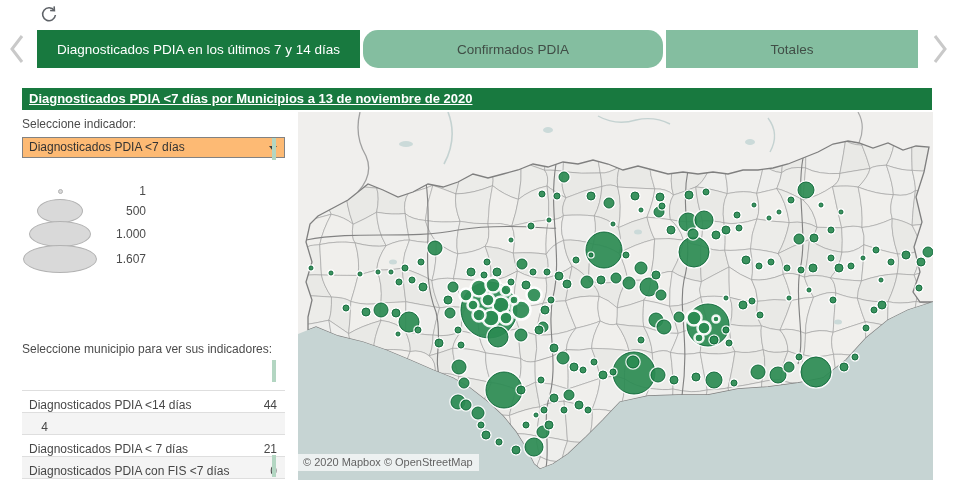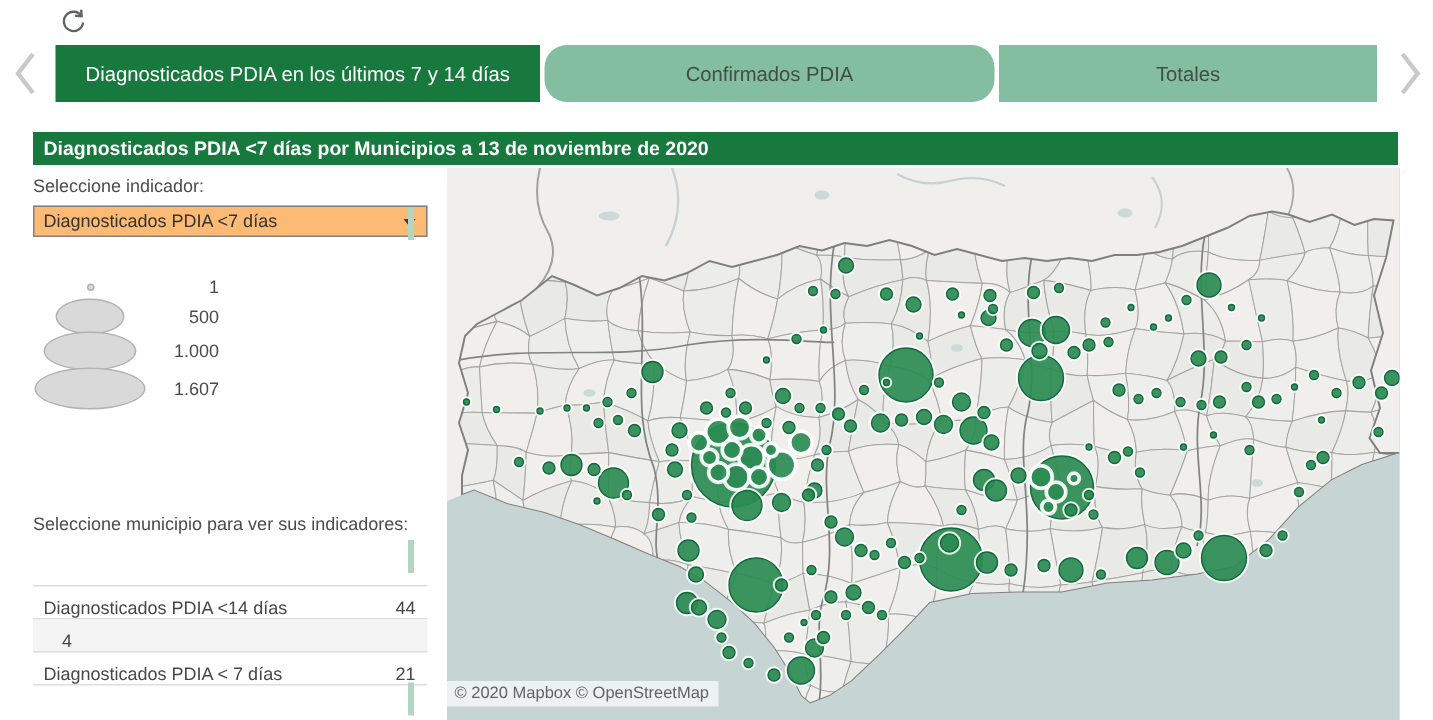--- a/index.html
+++ b/index.html
@@ -16,21 +16,21 @@
   .tab { height:38px; display:flex; align-items:center; justify-content:center;
          font-size:13.5px; background:#84bea0; color:#404e46; cursor:pointer; }
   .tab.t0 { width:323px; }
   .tab.t1 { width:300px;border-radius:15px; }
   .tab.t2 { width:252px; }
   .tab.active { background:#18793f; color:#ffffff; }
 
   
   .title-bar { position:absolute; left:22px; top:88px; width:910px; height:22px;
                background:#18793f; color:#fff; font-weight:bold; font-size:13px;
-               line-height:22px; padding-left:7px; }
+               line-height:22px; padding-left:7px;text-decoration:underline; }
 
   
   .panel { position:absolute; left:22px; top:114px; width:263px; height:366px; }
   .flabel { position:absolute; left:0; font-size:12px; color:#4b4b4b; white-space:nowrap; }
   .combo { position:absolute; left:0; width:263px; height:21px; background:#fdba74;
            border:1px solid #828282; cursor:pointer; }
   .combo .val { position:absolute; left:6px; top:0; line-height:19px; font-size:12px; color:#333; }
   .combo .caret { position:absolute; right:7px; top:8px; width:0; height:0;
                   border-left:4px solid transparent; border-right:4px solid transparent;
                   border-top:5px solid #3c3c3c; }
@@ -117,20 +117,24 @@
         <div class="irow">
           <div class="ilabel">Diagnosticados PDIA &lt;14 días</div>
           <div class="ival">44</div>
         </div>
         <div class="irow">
           <div class="ival">4</div>
         </div>
         <div class="irow">
           <div class="ilabel">Diagnosticados PDIA &lt; 7 días</div>
           <div class="ival">21</div>
+        </div>
+        <div class="irow">
+          <div class="ilabel">Diagnosticados PDIA con FIS &lt;7 días</div>
+          <div class="ival">0</div>
         </div>
       </div>
   </div>
 
   <div class="scrollstrip" style="top:138px;"></div>
   <div class="scrollstrip" style="top:360px;"></div>
   <div class="scrollstrip" style="top:455px;"></div>
 
   <div class="map">
     <svg id="map-svg" width="635" height="368" viewBox="0 0 635 368">

